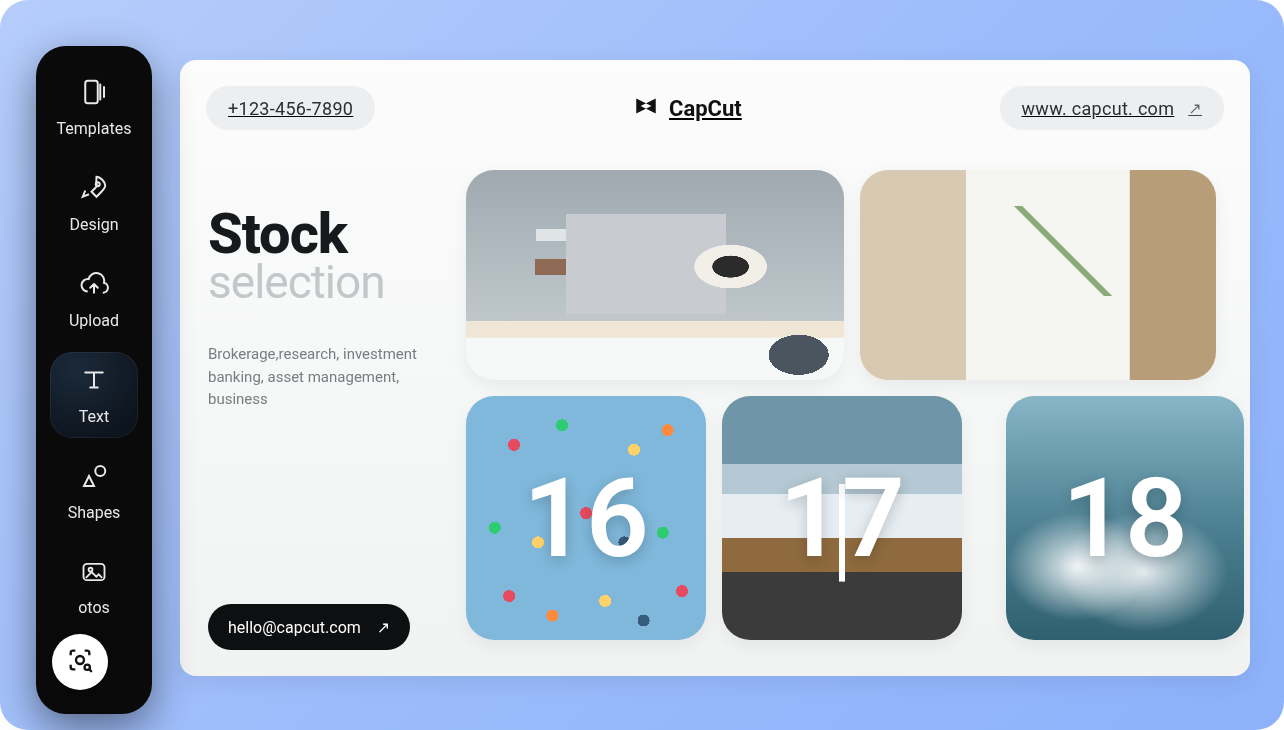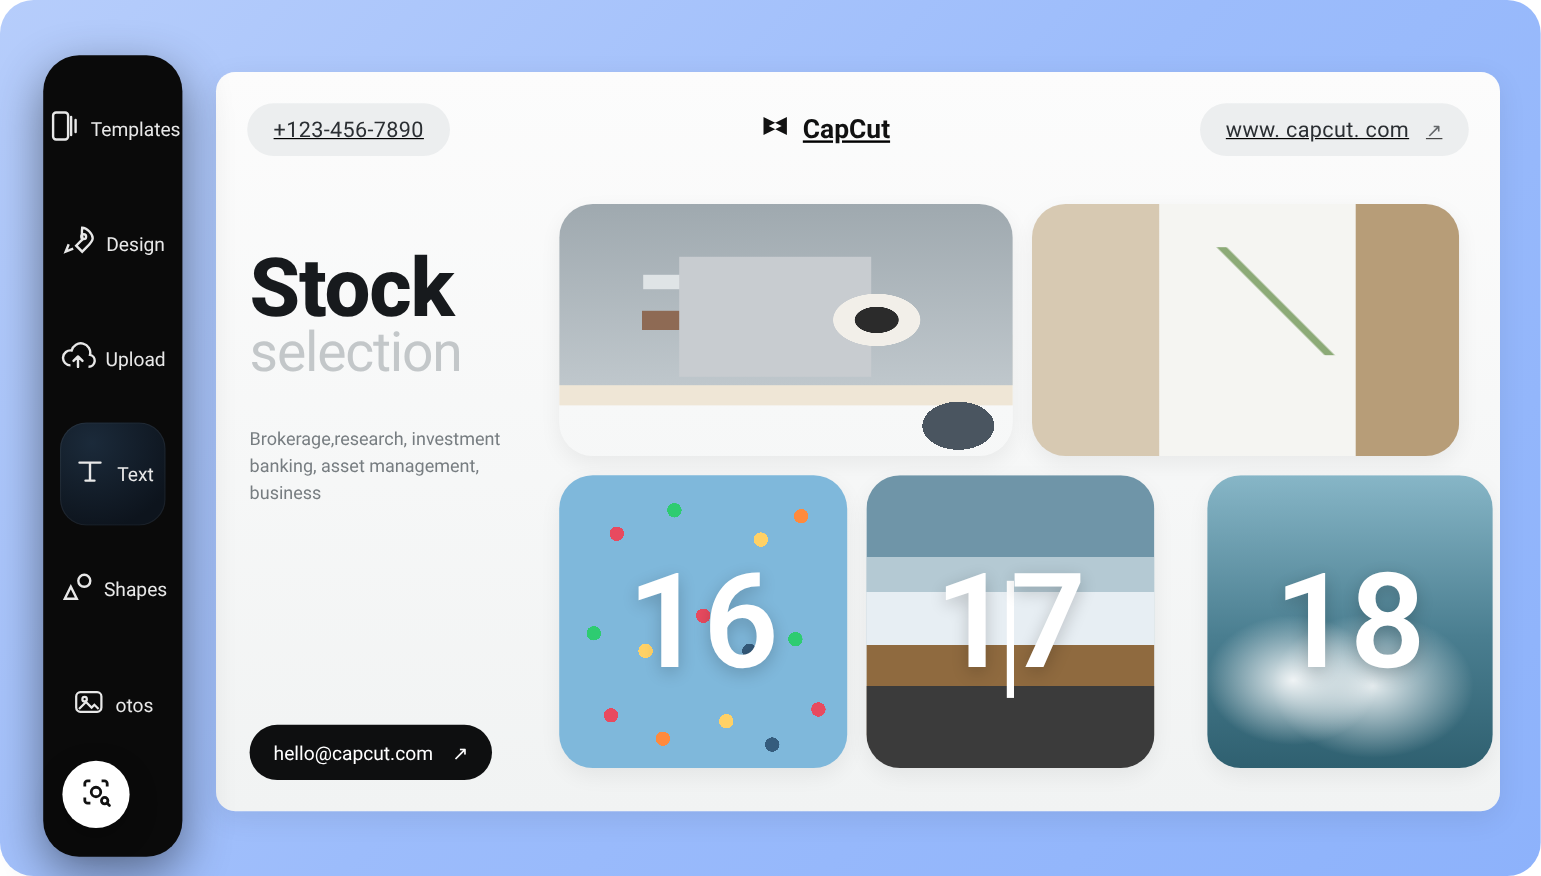--- a/index.html
+++ b/index.html
@@ -23,21 +23,21 @@
     display: flex; flex-direction: column;
     align-items: center;
     padding: 18px 0 12px 0;
     gap: 10px;
     color: #e9e9e9;
     box-shadow: 0 14px 40px rgba(0,0,0,.45);
     z-index: 4;
   }
   .side-item {
     width: 88px; height: 86px;
-    display: flex; flex-direction: row;
+    display: flex; flex-direction: column;
     align-items: center; justify-content: center;
     gap: 8px;
     border-radius: 22px;
     cursor: pointer;
   }
   .side-item.active {
     background: radial-gradient(120% 120% at 30% 20%, #1b2a3a 0%, #0d141d 70%);
     box-shadow: inset 0 0 0 1px rgba(255,255,255,.06);
   }
   .side-item .lbl { font-size: 16px; color:#e8e8e8; }
@@ -85,21 +85,21 @@
   }
   .pill .arrow { font-size: 16px; opacity:.7; }
   .brand { display:flex; align-items:center; gap:10px; color:#111; font-weight:700; font-size:22px; }
   .brand svg { width:26px; height:26px; fill:#111; }
 
   
   .copy {
     position:absolute; left:28px; top:148px; width:240px;
     color:#1c1f22;
   }
-  .copy h1 { font-size:68px; font-weight:800; line-height:.95; letter-spacing:-1px; color:#171a1d; }
+  .copy h1 { font-size:56px; font-weight:800; line-height:.95; letter-spacing:-1px; color:#171a1d; }
   .copy h2 { font-size:46px; font-weight:400; color:#c3c7c9; margin-top:-6px; letter-spacing:-1px; }
   .copy p  { margin-top:34px; color:#777d81; font-size:15px; line-height:1.5; max-width: 210px; }
 
   .email {
     position:absolute; left:28px; bottom:26px;
     background:#0e0f10; color:#fff;
     border-radius: 999px; height:46px;
     display:flex; align-items:center; padding: 0 20px; gap:16px;
     font-size:16px; cursor:pointer;
   }

